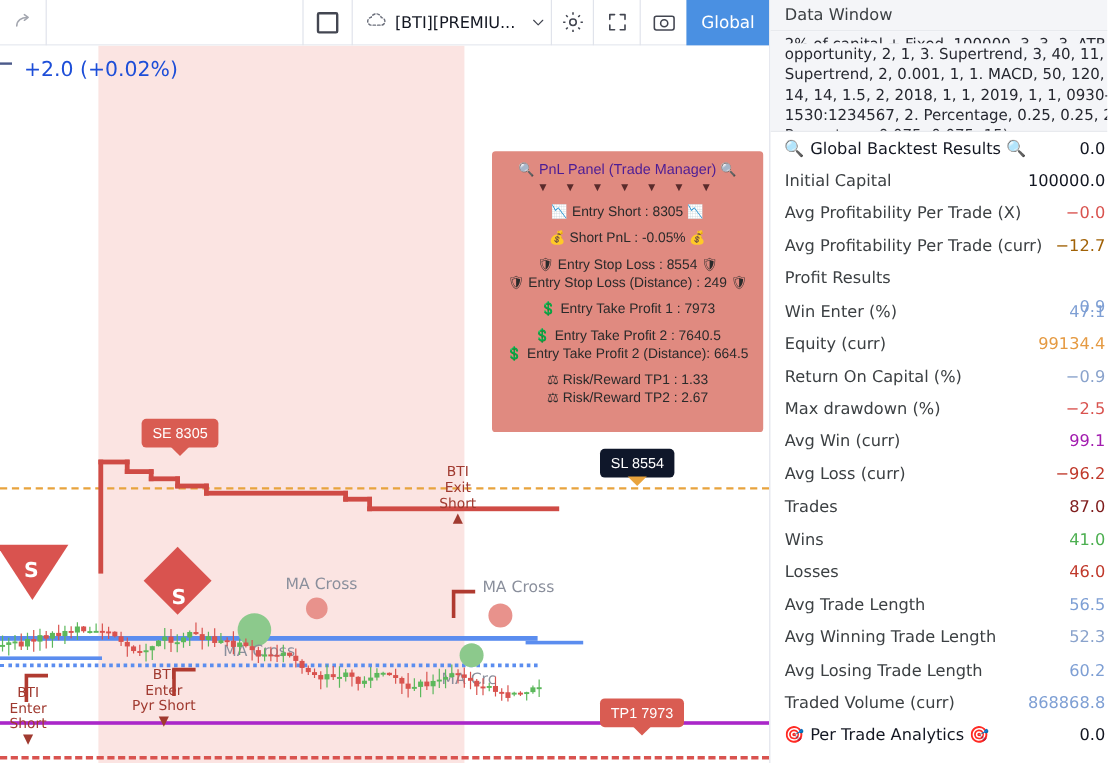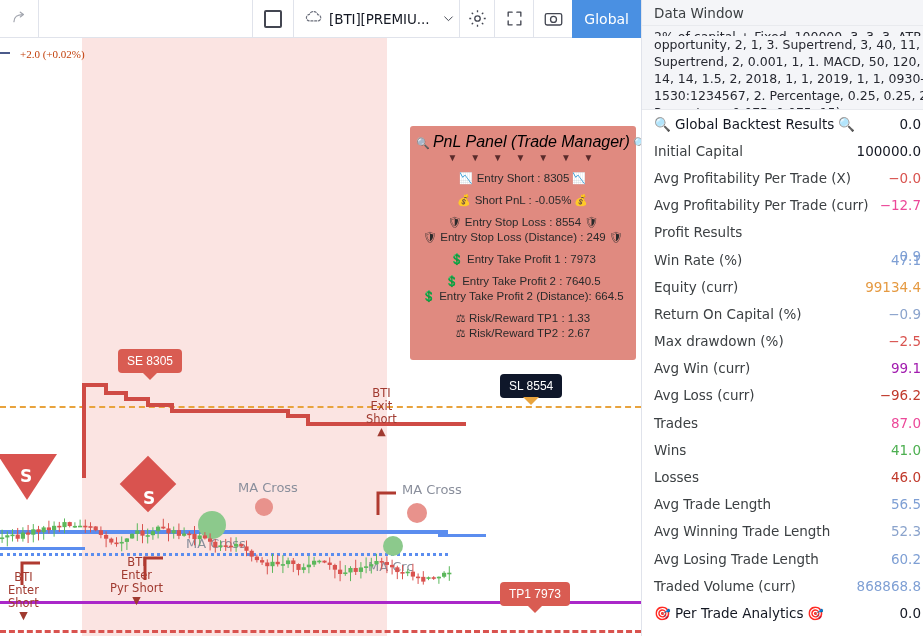--- a/index.html
+++ b/index.html
@@ -44,21 +44,21 @@
     position: absolute; left: 0; top: 38px; width: 641px; height: 598px;
     background: #ffffff; overflow: hidden;
   }
   
   .zone {
     position: absolute; left: 82px; top: 0; width: 305px; height: 598px;
     background: #fbe4e2;
   }
   .legend-change {
     position: absolute; left: 20px; top: 10px;
-    font-size: 11px; color: #c2410c; white-space: nowrap; font-family: Liberation Serif, serif;
+    font-size: 17px; color: #1d4ed8; white-space: nowrap;
   }
   .legend-dot {
     position: absolute; left: 0px; top: 14px; width: 10px; height: 2px; background: #4b5a8a;
   }
 
   
   .hline { position: absolute; height: 0; left: 0; width: 641px; }
   .sl-line { top: 368px; border-top: 2px dashed #e8a33d; }
   .tp-line { top: 592px; border-top: 3px dashed #d9534f; }
   .purple-line { top: 563px; border-top: 3px solid #aa27c9; }
@@ -111,21 +111,21 @@
   .diamond-s-txt { position: absolute; color: #fff; font-size: 17px; font-weight: bold; }
 
   
   #pnl-panel {
     position: absolute; left: 410px; top: 88px; width: 226px; height: 234px;
     background: #e08a80; border-radius: 3px;
     padding: 8px 6px; text-align: center;
     font-size: 11.5px; color: #2a2a2a; line-height: 15px;
     font-family: "Liberation Sans", sans-serif;
   }
-  #pnl-panel .ttl { font-size: 16px; color: #000000; font-style: italic; }
+  #pnl-panel .ttl { font-size: 12px; color: #4c1d95; }
   #pnl-panel .arrows { letter-spacing: 5px; font-size: 10px; color: #5a2b2b; line-height: 13px; }
   #pnl-panel .row { white-space: nowrap; }
   #pnl-panel .grp { margin-top: 7px; }
   .ic { font-size: 11px; }
 
   
   #datawin {
     position: absolute; left: 641px; top: 0; width: 282px; height: 636px;
     background: #ffffff; border-left: 1px solid #e0e3eb; overflow: hidden;
   }
@@ -541,28 +541,28 @@
         <div class="dw-row">
           <div class="dw-lbl"><span>Initial Capital</span></div>
           <div class="dw-val" style="color: rgb(19, 23, 34);">100000.0</div>
         </div>
         <div class="dw-row">
           <div class="dw-lbl"><span>Avg Profitability Per Trade (X)</span></div>
           <div class="dw-val" style="color: rgb(217, 83, 79);">−0.0</div>
         </div>
         <div class="dw-row">
           <div class="dw-lbl"><span>Avg Profitability Per Trade (curr)</span></div>
-          <div class="dw-val" style="color: #ec4899;">−12.7</div>
+          <div class="dw-val" style="color: #a16207;">−12.7</div>
         </div>
         <div class="dw-row">
           <div class="dw-lbl"><span>Profit Results</span></div>
           <div class="dw-val" style="color: rgb(126, 159, 212); margin-top: 48px;">0.9</div>
         </div>
         <div class="dw-row">
-          <div class="dw-lbl"><span>Win Rate (%)</span></div>
+          <div class="dw-lbl"><span>Win Enter (%)</span></div>
           <div class="dw-val" style="color: rgb(126, 159, 212);">47.1</div>
         </div>
         <div class="dw-row">
           <div class="dw-lbl"><span>Equity (curr)</span></div>
           <div class="dw-val" style="color: rgb(229, 154, 66);">99134.4</div>
         </div>
         <div class="dw-row">
           <div class="dw-lbl"><span>Return On Capital (%)</span></div>
           <div class="dw-val" style="color: rgb(138, 163, 204);">−0.9</div>
         </div>
@@ -573,21 +573,21 @@
         <div class="dw-row">
           <div class="dw-lbl"><span>Avg Win (curr)</span></div>
           <div class="dw-val" style="color: #a21caf;">99.1</div>
         </div>
         <div class="dw-row">
           <div class="dw-lbl"><span>Avg Loss (curr)</span></div>
           <div class="dw-val" style="color: rgb(192, 57, 43);">−96.2</div>
         </div>
         <div class="dw-row">
           <div class="dw-lbl"><span>Trades</span></div>
-          <div class="dw-val" style="color: #ec4899;">87.0</div>
+          <div class="dw-val" style="color: #7f1d1d;">87.0</div>
         </div>
         <div class="dw-row">
           <div class="dw-lbl"><span>Wins</span></div>
           <div class="dw-val" style="color: rgb(76, 175, 80);">41.0</div>
         </div>
         <div class="dw-row">
           <div class="dw-lbl"><span>Losses</span></div>
           <div class="dw-val" style="color: rgb(192, 57, 43);">46.0</div>
         </div>
         <div class="dw-row">

